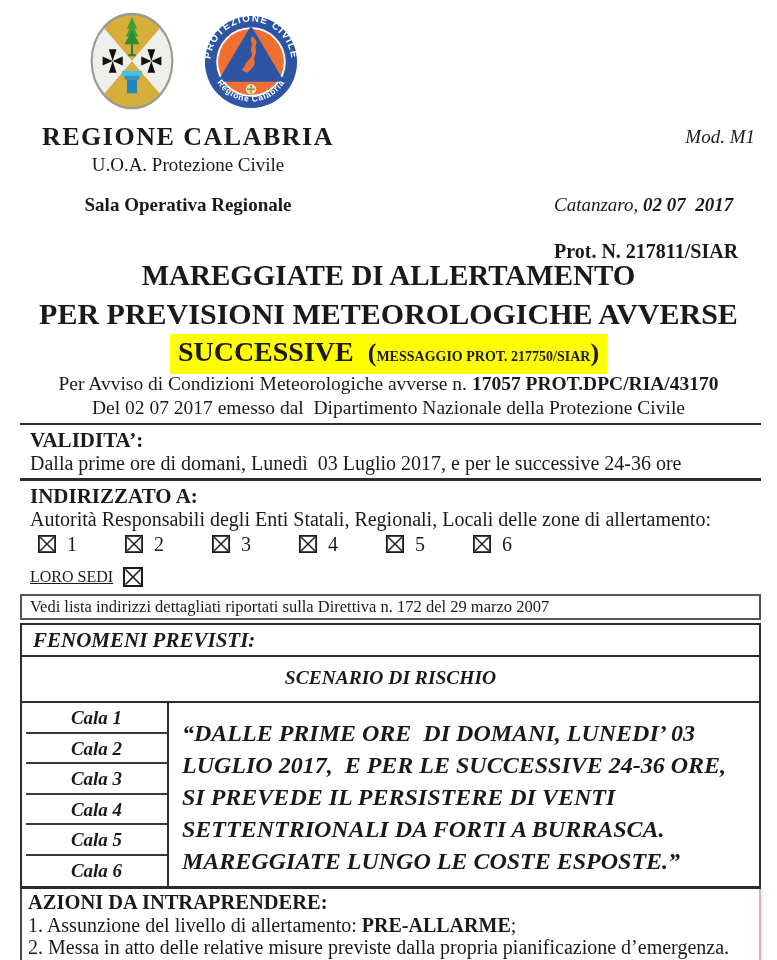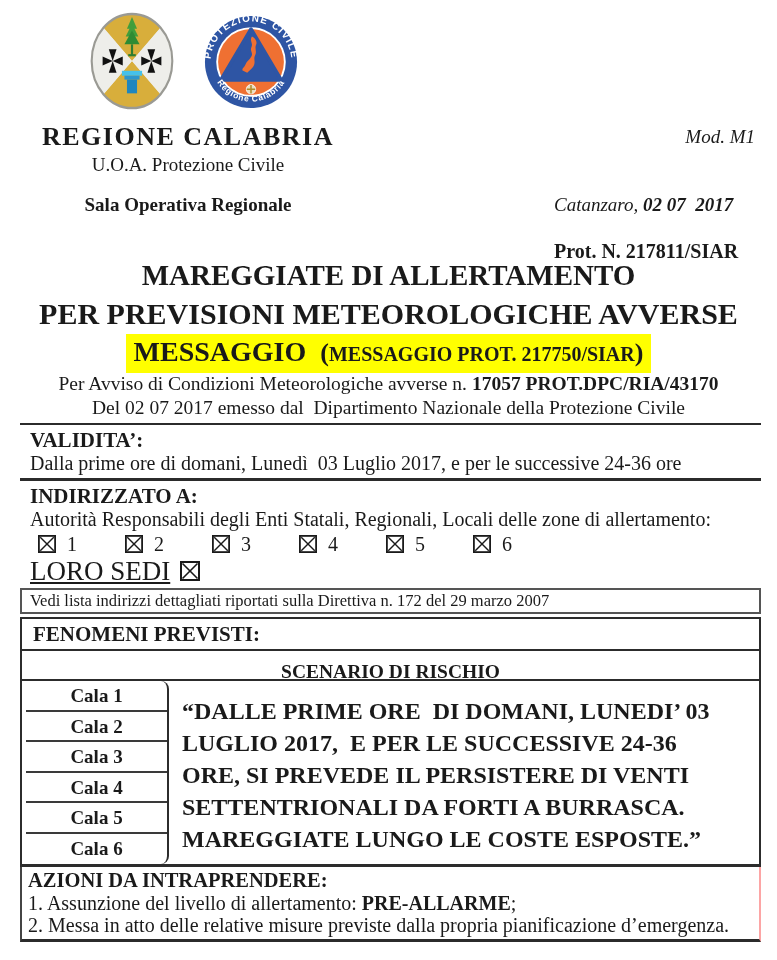--- a/index.html
+++ b/index.html
@@ -20,49 +20,49 @@
   .place-date b{font-style:italic;}
   .protocol{position:absolute;top:240px;left:554px;font-size:20px;font-weight:bold;}
 
   
   .t1{margin-top:8px;text-align:center;font-size:29px;font-weight:bold;line-height:30px;}
   .t2{margin-top:8px;text-align:center;font-size:30px;font-weight:bold;line-height:31px;}
   .t3{margin-top:5px;text-align:center;height:35px;}
   .hl{display:inline-block;background:#ffff00;padding:0 8px;line-height:35px;white-space:pre;}
   .ext{font-size:28px;font-weight:bold;}
   .paren{font-size:26px;font-weight:bold;}
-  .extref{font-size:20px;font-weight:bold;}
+  .extref{font-size:14px;font-weight:bold;}
   .t4,.t5{text-align:center;font-size:19.5px;line-height:23px;white-space:pre-wrap;}
   .t4{margin-top:3px;}
   .t5{margin-top:1px;}
 
   
   .rule1{margin:4px 16px 0 20px;border-top:2px solid #2b2b2b;}
   .rule2{margin:3px 16px 0 20px;border-top:3px solid #2b2b2b;}
   .sec-label{margin-left:30px;padding-top:3px;font-size:21px;font-weight:bold;line-height:24px;}
   .sec-text{margin-left:30px;font-size:20px;line-height:23px;white-space:pre-wrap;}
   .cb-row{margin:3px 0 0 38px;display:flex;height:20px;}
   .zone-check{width:87px;display:flex;align-items:center;}
   .cb-svg{width:18px;height:18px;flex:none;}
   .zone-num{font-size:20px;margin-left:11px;}
-  .loro{margin:5px 0 0 30px;font-size:27px;line-height:24px;display:flex;align-items:center;}
+  .loro{margin:11px 0 0 30px;font-size:16px;line-height:24px;display:flex;align-items:center;}
   .loro-label{text-decoration:underline;}
   .loro .cb-svg{width:20px;height:20px;margin-left:10px;}
 
   
   .note-box{margin:5px 16px 0 20px;border:2px solid #555;padding:0 8px;font-size:16.5px;line-height:22px;}
 
   
-  .fen-table{margin:3px 16px 0 20px;border:2.5px solid #2c2c2c;border-bottom-width:3px;}
+  .fen-table{margin:3px 16px 0 20px;border:2.5px solid #2c2c2c;border-bottom-width:3px;font-style:italic;}
   .fen-label{padding:1px 0 1px 11px;font-size:21px;font-weight:bold;line-height:28px;border-bottom:2.5px solid #2c2c2c;}
   .fen-hdr{display:flex;border-bottom:2px solid #2c2c2c;}
   .fen-hdr-left{width:145px;flex:none;border-right:2px solid #2c2c2c;text-align:center;font-weight:bold;font-size:19px;line-height:20px;padding-top:2px;height:42px;box-sizing:border-box;}
-  .fen-hdr-right{flex:1;text-align:center;font-weight:bold;font-size:19.5px;line-height:42px;height:28px;}
+  .fen-hdr-right{flex:1;text-align:center;font-weight:bold;font-size:19.5px;line-height:42px;height:44px;}
   .fen-body{display:flex;}
-  .zona-col{width:145px;flex:none;border-right:2px solid #2c2c2c;border-radius:8px;}
+  .zona-col{width:145px;flex:none;border-right:2px solid #2c2c2c;}
   .zona-cell{height:30.5px;margin-left:4px;border-bottom:2px solid #3a3a3a;text-align:center;font-weight:bold;font-size:19px;line-height:29px;box-sizing:border-box;}
   .zona-cell:last-child{border-bottom:none;}
   .scenario-cell{flex:1;padding:14px 28px 0 13px;font-size:24px;font-weight:bold;line-height:32px;white-space:pre-wrap;}
 
   
   .azioni-box{margin:0 16px 0 20px;border-left:2px solid #444;border-right:2px solid #fca5a5;border-bottom:3.5px solid #2b2b2b;padding:1px 10px 3px 6px;}
   .azioni-label{font-size:20.5px;font-weight:bold;line-height:24px;}
   .azioni-item{font-size:20px;line-height:22px;}
 </style>
 </head>
@@ -142,21 +142,21 @@
     </div>
 
     <div class="mod">Mod. M1</div>
     <div class="place-date"><span>Catanzaro, </span><b>02 07  2017</b></div>
     <div class="protocol">Prot. N. 217811/SIAR</div>
   </div>
 
   <div class="t1">MAREGGIATE DI ALLERTAMENTO</div>
   <div class="t2">PER PREVISIONI METEOROLOGICHE AVVERSE</div>
   <div class="t3">
-    <span class="hl"><span class="ext">MESSAGGIO</span><span class="ext">  </span><span class="paren">(</span><span class="extref">MESSAGGIO PROT. 217750/SIAR</span><span class="paren">)</span></span>
+    <span class="hl"><span class="ext">SUCCESSIVE</span><span class="ext">  </span><span class="paren">(</span><span class="extref">MESSAGGIO PROT. 217750/SIAR</span><span class="paren">)</span></span>
   </div>
   <div class="t4"><span>Per Avviso di Condizioni Meteorologiche avverse n. </span><b>17057 PROT.DPC/RIA/43170</b></div>
   <div class="t5">Del 02 07 2017 emesso dal  Dipartimento Nazionale della Protezione Civile</div>
 
   <div class="rule1"></div>
   <div class="sec-label">VALIDITA’:</div>
   <div class="sec-text">Dalla prime ore di domani, Lunedì  03 Luglio 2017, e per le successive 24-36 ore</div>
   <div class="rule2"></div>
 
   <div class="sec-label">INDIRIZZATO A:</div>

